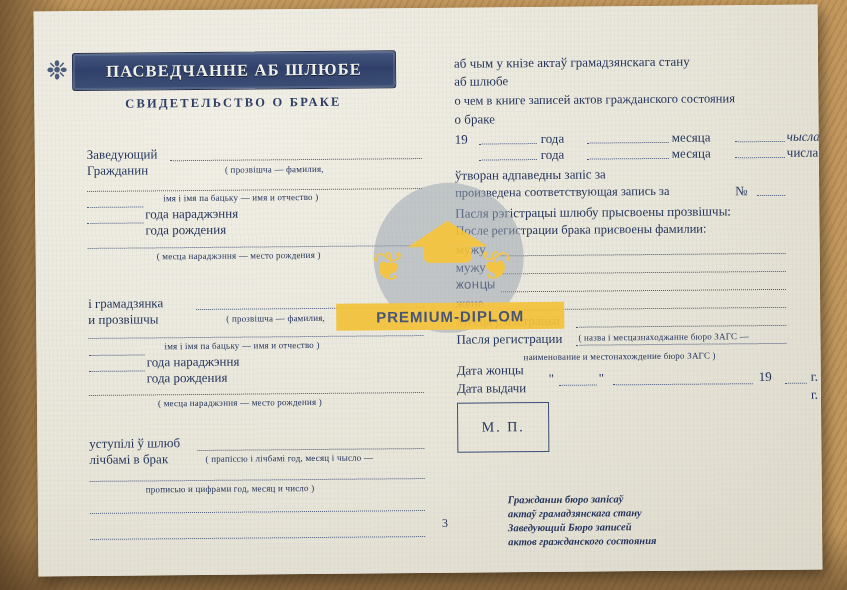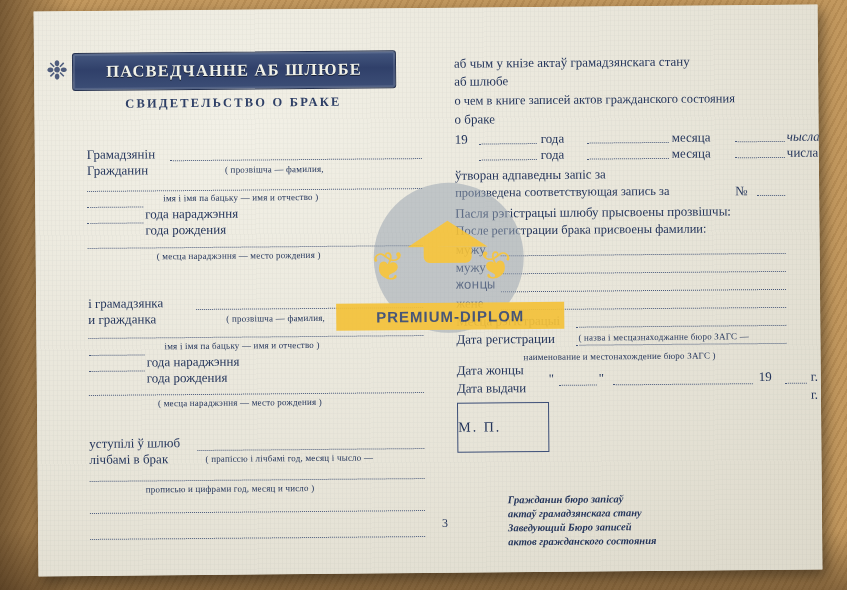--- a/index.html
+++ b/index.html
@@ -217,20 +217,21 @@
   
   #stamp-box {
     position: absolute;
     left: 420px;
     top: 395px;
     width: 90px;
     height: 48px;
     border: 1px solid #3d4f78;
     display: flex;
     align-items: center;
+    justify-content: center;
   }
   #stamp-box span {
     font-size: 14px;
     letter-spacing: 2px;
     color: #25365c;
   }
 
   .page-num {
     position: absolute;
     left: 404px;
@@ -251,37 +252,37 @@
     <div id="cert-tex"></div>
     <div class="cert-inner">
 
       <div class="orn left">❉</div>
       <div class="orn right">❉</div>
       <div class="plaque">
         <span class="plaque-text">ПАСВЕДЧАННЕ АБ ШЛЮБЕ</span>
       </div>
       <div class="sub-title">СВИДЕТЕЛЬСТВО О БРАКЕ</div>
 
-      <div class="lbl" style="left:52px; top:136px;">Грамадзянін</div>
+      <div class="lbl" style="left:52px; top:136px;">Заведующий</div>
       <div class="lbl" style="left:52px; top:152px;">Гражданин</div>
       <div class="dots" style="left:135px; top:150px; width:252px;"></div>
       <div class="lbl small" style="left:190px; top:155px;">( прозвішча — фамилия,</div>
       <div class="dots" style="left:52px; top:180px; width:335px;"></div>
       <div class="lbl small" style="left:128px; top:183px;">імя і імя па бацьку — имя и отчество )</div>
 
       <div class="lbl" style="left:110px; top:196px;">года нараджэння</div>
       <div class="lbl" style="left:110px; top:212px;">года рождения</div>
       <div class="dots" style="left:52px; top:196px; width:56px;"></div>
       <div class="dots" style="left:52px; top:212px; width:56px;"></div>
 
       <div class="dots" style="left:52px; top:237px; width:335px;"></div>
       <div class="lbl small" style="left:121px; top:241px;">( месца нараджэння — место рождения )</div>
 
       <div class="lbl" style="left:52px; top:285px;">і грамадзянка</div>
-      <div class="lbl" style="left:52px; top:301px;">и гражданка</div>
+      <div class="lbl" style="left:52px; top:301px;">и прозвішчы</div>
       <div class="dots" style="left:160px; top:299px; width:227px;"></div>
       <div class="lbl small" style="left:190px; top:304px;">( прозвішча — фамилия,</div>
       <div class="dots" style="left:52px; top:327px; width:335px;"></div>
       <div class="lbl small" style="left:128px; top:331px;">імя і імя па бацьку — имя и отчество )</div>
 
       <div class="lbl" style="left:110px; top:344px;">года нараджэння</div>
       <div class="lbl" style="left:110px; top:360px;">года рождения</div>
       <div class="dots" style="left:52px; top:344px; width:56px;"></div>
       <div class="dots" style="left:52px; top:360px; width:56px;"></div>
 
@@ -330,21 +331,21 @@
       <div class="lbl" style="left:420px; top:252px;">мужу</div>
       <div class="dots" style="left:465px; top:266px; width:285px;"></div>
 
       <div class="lbl" style="left:420px; top:270px;font-family:Liberation Mono, monospace;">жонцы</div>
       <div class="dots" style="left:465px; top:284px; width:285px;"></div>
       <div class="lbl" style="left:420px; top:288px;">жене</div>
       <div class="dots" style="left:465px; top:302px; width:285px;"></div>
 
       <div class="lbl" style="left:420px; top:306px;">Месца  рэгістрацыі</div>
       <div class="dots" style="left:540px; top:320px; width:210px;"></div>
-      <div class="lbl" style="left:420px; top:324px;">Дата  регистрации</div>
+      <div class="lbl" style="left:420px; top:324px;">Пасля  регистрации</div>
       <div class="dots" style="left:540px; top:338px; width:210px;"></div>
       <div class="lbl small" style="left:542px; top:326px;">( назва і месцазнаходжанне бюро ЗАГС —</div>
       <div class="lbl small" style="left:487px; top:345px;">наименование  и  местонахождение бюро ЗАГС )</div>
 
       <div class="lbl" style="left:420px; top:355px;">Дата жонцы</div>
       <div class="lbl" style="left:420px; top:373px;">Дата выдачи</div>
       <div class="lbl" style="left:512px; top:364px;">"</div>
       <div class="dots" style="left:522px; top:378px; width:38px;"></div>
       <div class="lbl" style="left:562px; top:364px;">"</div>
       <div class="dots" style="left:576px; top:378px; width:140px;"></div>

